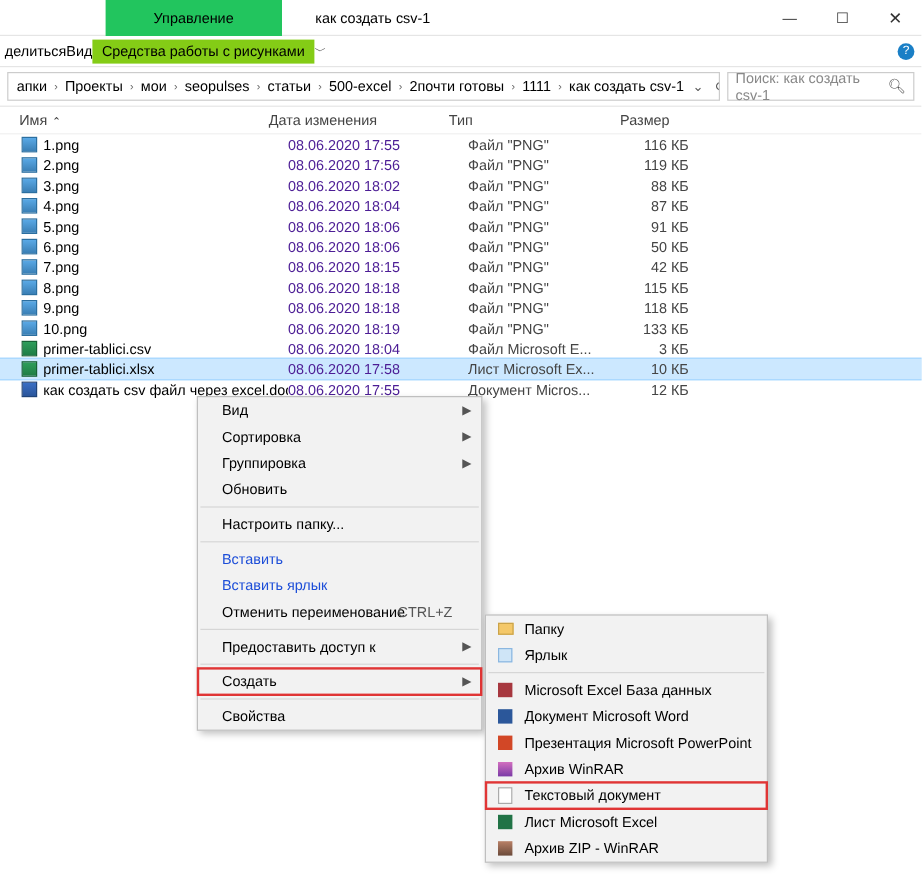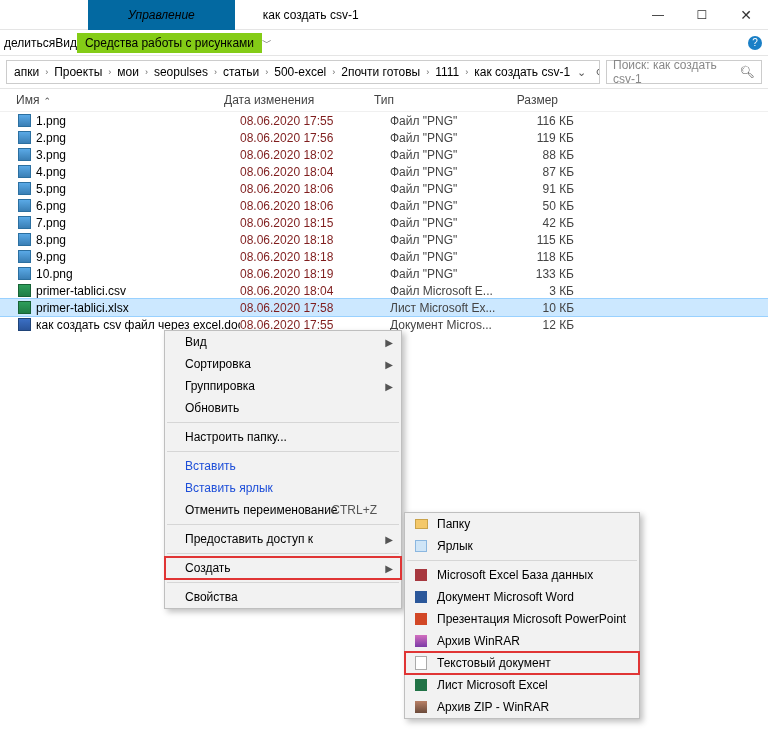--- a/index.html
+++ b/index.html
@@ -1,21 +1,21 @@
 <!DOCTYPE html>
 <html><head>
 <meta charset="utf-8">
 <style>
   * { box-sizing: border-box; font-family: "Segoe UI", Tahoma, sans-serif; }
   body { margin: 0; width: 768px; height: 738px; background: #fff; font-size: 12px; color: #000; overflow: hidden; position: relative; }
 
   
   .titlebar { height: 30px; display: flex; align-items: center; border-bottom: 1px solid #e5e5e5; }
   .titlebar .spacer-left { width: 88px; }
-  .ribbon-tab-hilite { background: #0369a1; padding: 8px 40px; font-size: 12px; font-style: italic; }
+  .ribbon-tab-hilite { background: #22c55e; padding: 8px 40px; font-size: 12px; }
   .title-text { flex: 1; text-align: left; padding-left: 28px; font-size: 12px; }
   .sys-btn { width: 44px; height: 30px; display: flex; align-items: center; justify-content: center; font-size: 12px; color: #333; }
   .sys-btn.close { font-size: 14px; }
 
   
   .ribbon-row { height: 26px; display: flex; align-items: center; padding-left: 4px; border-bottom: 1px solid #e5e5e5; }
   .ribbon-row .tab-highlight { background: #84cc16; padding: 3px 8px; }
   .ribbon-row .help { margin-left: auto; margin-right: 6px; width: 14px; height: 14px; border-radius: 50%; background: #1a7fc6; color: #fff; display: flex; align-items: center; justify-content: center; font-size: 10px; }
   .ribbon-row .chev { margin-right: 10px; color: #555; font-size: 10px; }
 
@@ -35,21 +35,21 @@
   .col-date { width: 150px; }
   .col-type { width: 118px; }
   .col-size { width: 66px; text-align: right; }
   .sort-arrow { font-size: 9px; margin-left: 4px; }
 
   
   .files { }
   .row { height: 17px; display: flex; align-items: center; padding-left: 16px; }
   .row .ico { width: 16px; height: 16px; margin-right: 4px; display: inline-flex; align-items: center; justify-content: center; }
   .row .name { width: 204px; white-space: nowrap; overflow: hidden; }
-  .row .date { width: 150px; color: #7f1d1d; }
+  .row .date { width: 150px; color: #4c1d95; }
   .row .type { width: 118px; color: #444; white-space: nowrap; overflow: hidden; text-overflow: ellipsis; }
   .row .size { width: 66px; text-align: right; color: #444; }
   .row.selected { background: #cce8ff; outline: 1px solid #99d1ff; }
 
   
   .ft-img { background: linear-gradient(#5aa9e6,#3a7fb5); width: 13px; height: 13px; border: 1px solid #2b6fa0; }
   .ft-csv { background: linear-gradient(#2e9e5b,#1f7d45); width: 13px; height: 13px; border: 1px solid #176235; }
   .ft-xlsx { background: linear-gradient(#2e9e5b,#1f7d45); width: 13px; height: 13px; border: 1px solid #176235; }
   .ft-docx { background: linear-gradient(#3b6fc4,#2a559b); width: 13px; height: 13px; border: 1px solid #1f4378; }
 

